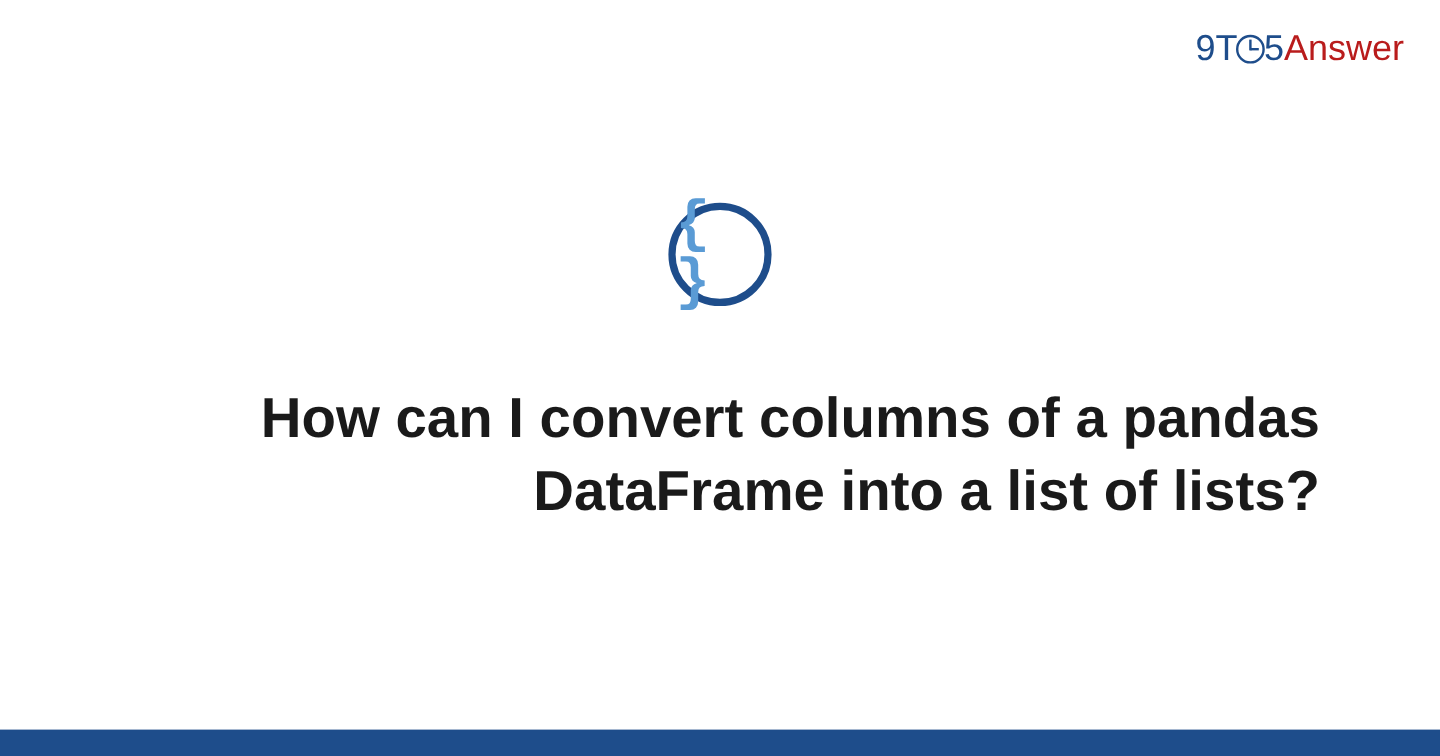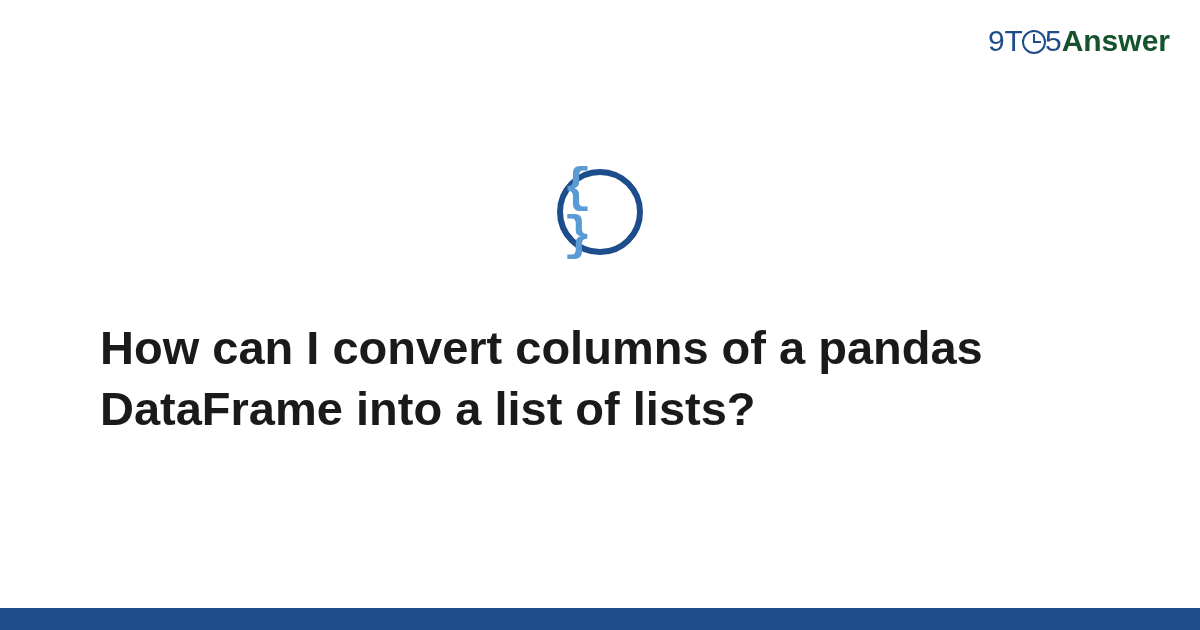--- a/index.html
+++ b/index.html
@@ -59,22 +59,22 @@
       background: #1e4d8b;
       left: 50%;
       top: 50%;
       transform: translateY(-50%);
     }
     .logo .five {
       color: #1e4d8b;
       font-weight: 500;
     }
     .logo .answer {
-      color: #14532d;
-      font-weight: 700;
+      color: #b91c1c;
+      font-weight: 400;
     }
     .content {
       position: absolute;
       top: 0;
       left: 0;
       width: 100%;
       height: 608px;
       display: flex;
       flex-direction: column;
       align-items: center;
@@ -96,21 +96,21 @@
       font-weight: 700;
       color: #5a9bd5;
       font-family: 'Courier New', monospace;
       letter-spacing: -4px;
       line-height: 1;
     }
     .question-title {
       font-size: 47px;
       font-weight: 700;
       color: #1a1a1a;
-      text-align: left;
+      text-align: right;
       line-height: 1.3;
       max-width: 1000px;
       margin-top: 14px;
     }
     .footer-bar {
       position: absolute;
       bottom: 0;
       left: 0;
       width: 100%;
       height: 22px;

